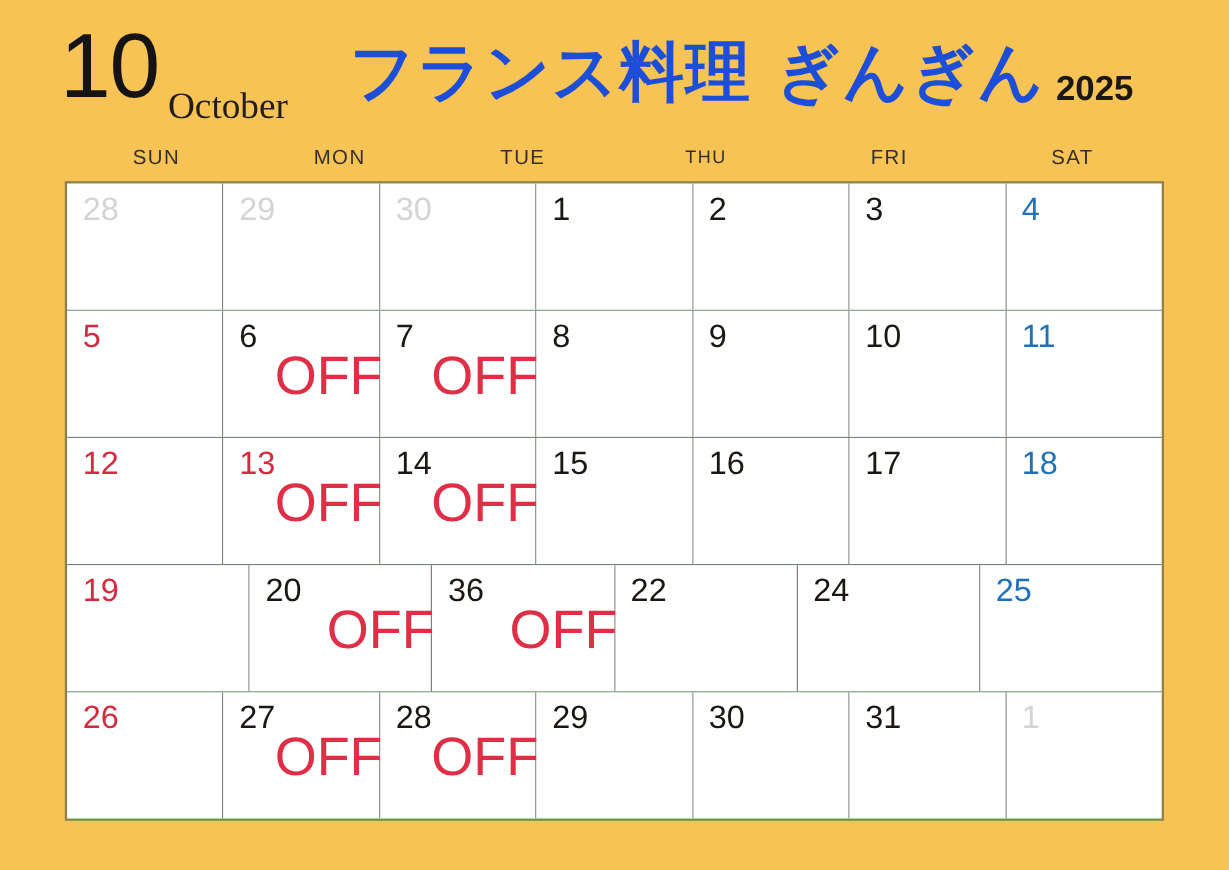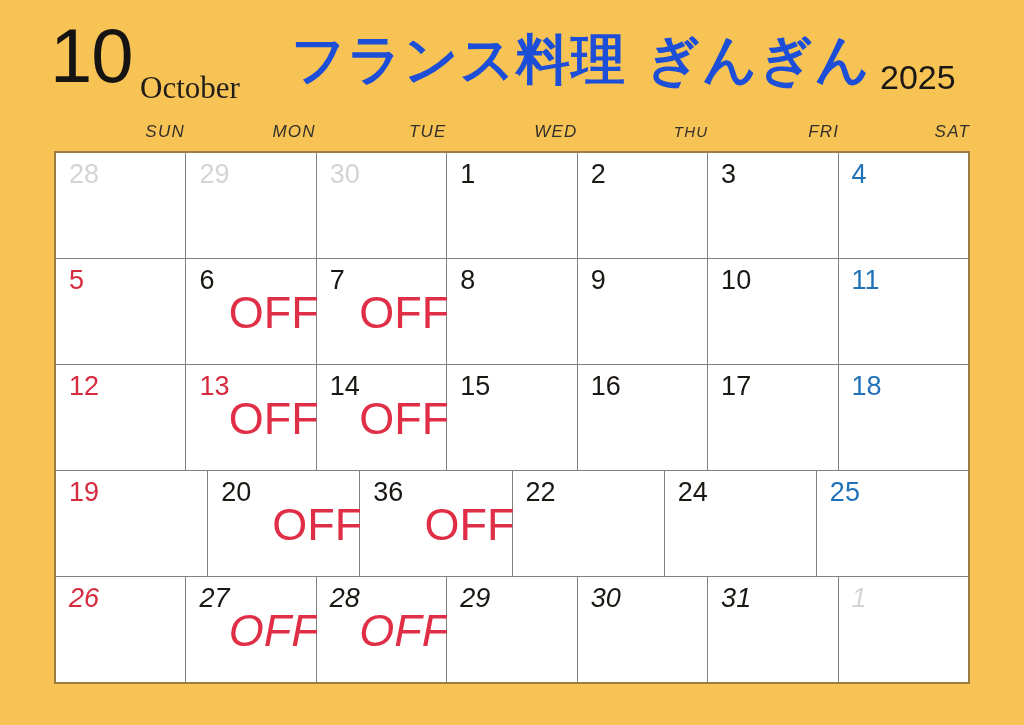--- a/index.html
+++ b/index.html
@@ -53,45 +53,44 @@
     line-height: 1;
     color: #1d4ed8;
     letter-spacing: 1px;
     white-space: nowrap;
     font-family: "DejaVu Sans", sans-serif;
   }
   #year-label {
     position: absolute;
     left: 880px;
     top: 60px;
-    font-size: 34px;
-    font-weight: 400;
+    font-size: 29px;
+    font-weight: 700;
     line-height: 1;
     color: #1b1814;
     font-family: "Liberation Sans", sans-serif;
   }
 
   
   #weekday-row {
     position: absolute;
     left: 54px;
     top: 122px;
     width: 916px;
     height: 26px;
     display: flex;
   }
   .weekday-cell {
     flex: 1 1 0;
-    text-align: right;
+    text-align: center;
     font-size: 17px;
     font-weight: 400;
     letter-spacing: 1.2px;
     color: #33302c;
     line-height: 20px;
-    font-style: italic;
   }
   .weekday-cell.small {
     font-size: 15px;
   }
 
   
   #calendar-grid {
     position: absolute;
     left: 54px;
     top: 151px;
@@ -104,21 +103,20 @@
     flex-direction: column;
   }
   .week-row {
     flex: 1 1 0;
     display: flex;
     border-bottom: 1px solid #82807d;
     box-sizing: border-box;
   }
   .week-row:last-child {
     border-bottom: none;
-    font-style: italic;
   }
   .day-cell {
     flex: 1 1 0;
     border-right: 1px solid #82807d;
     box-sizing: border-box;
     position: relative;
     overflow: visible;
     background: #ffffff;
   }
   .day-cell:last-child {
@@ -159,21 +157,20 @@
   <div id="month-number">10</div>
   <div id="month-name">October</div>
   <div id="calendar-title">フランス料理 ぎんぎん</div>
   <div id="year-label">2025</div>
 </div>
 
 <div id="weekday-row">
     <div class="weekday-cell">SUN</div>
     <div class="weekday-cell">MON</div>
     <div class="weekday-cell">TUE</div>
-    <div class="weekday-cell">WED</div>
     <div class="weekday-cell small">THU</div>
     <div class="weekday-cell">FRI</div>
     <div class="weekday-cell">SAT</div>
   </div>
 
 <div id="calendar-grid">
     <div class="week-row">
       <div class="day-cell">
         <div class="day-number muted">28</div>
       </div>

